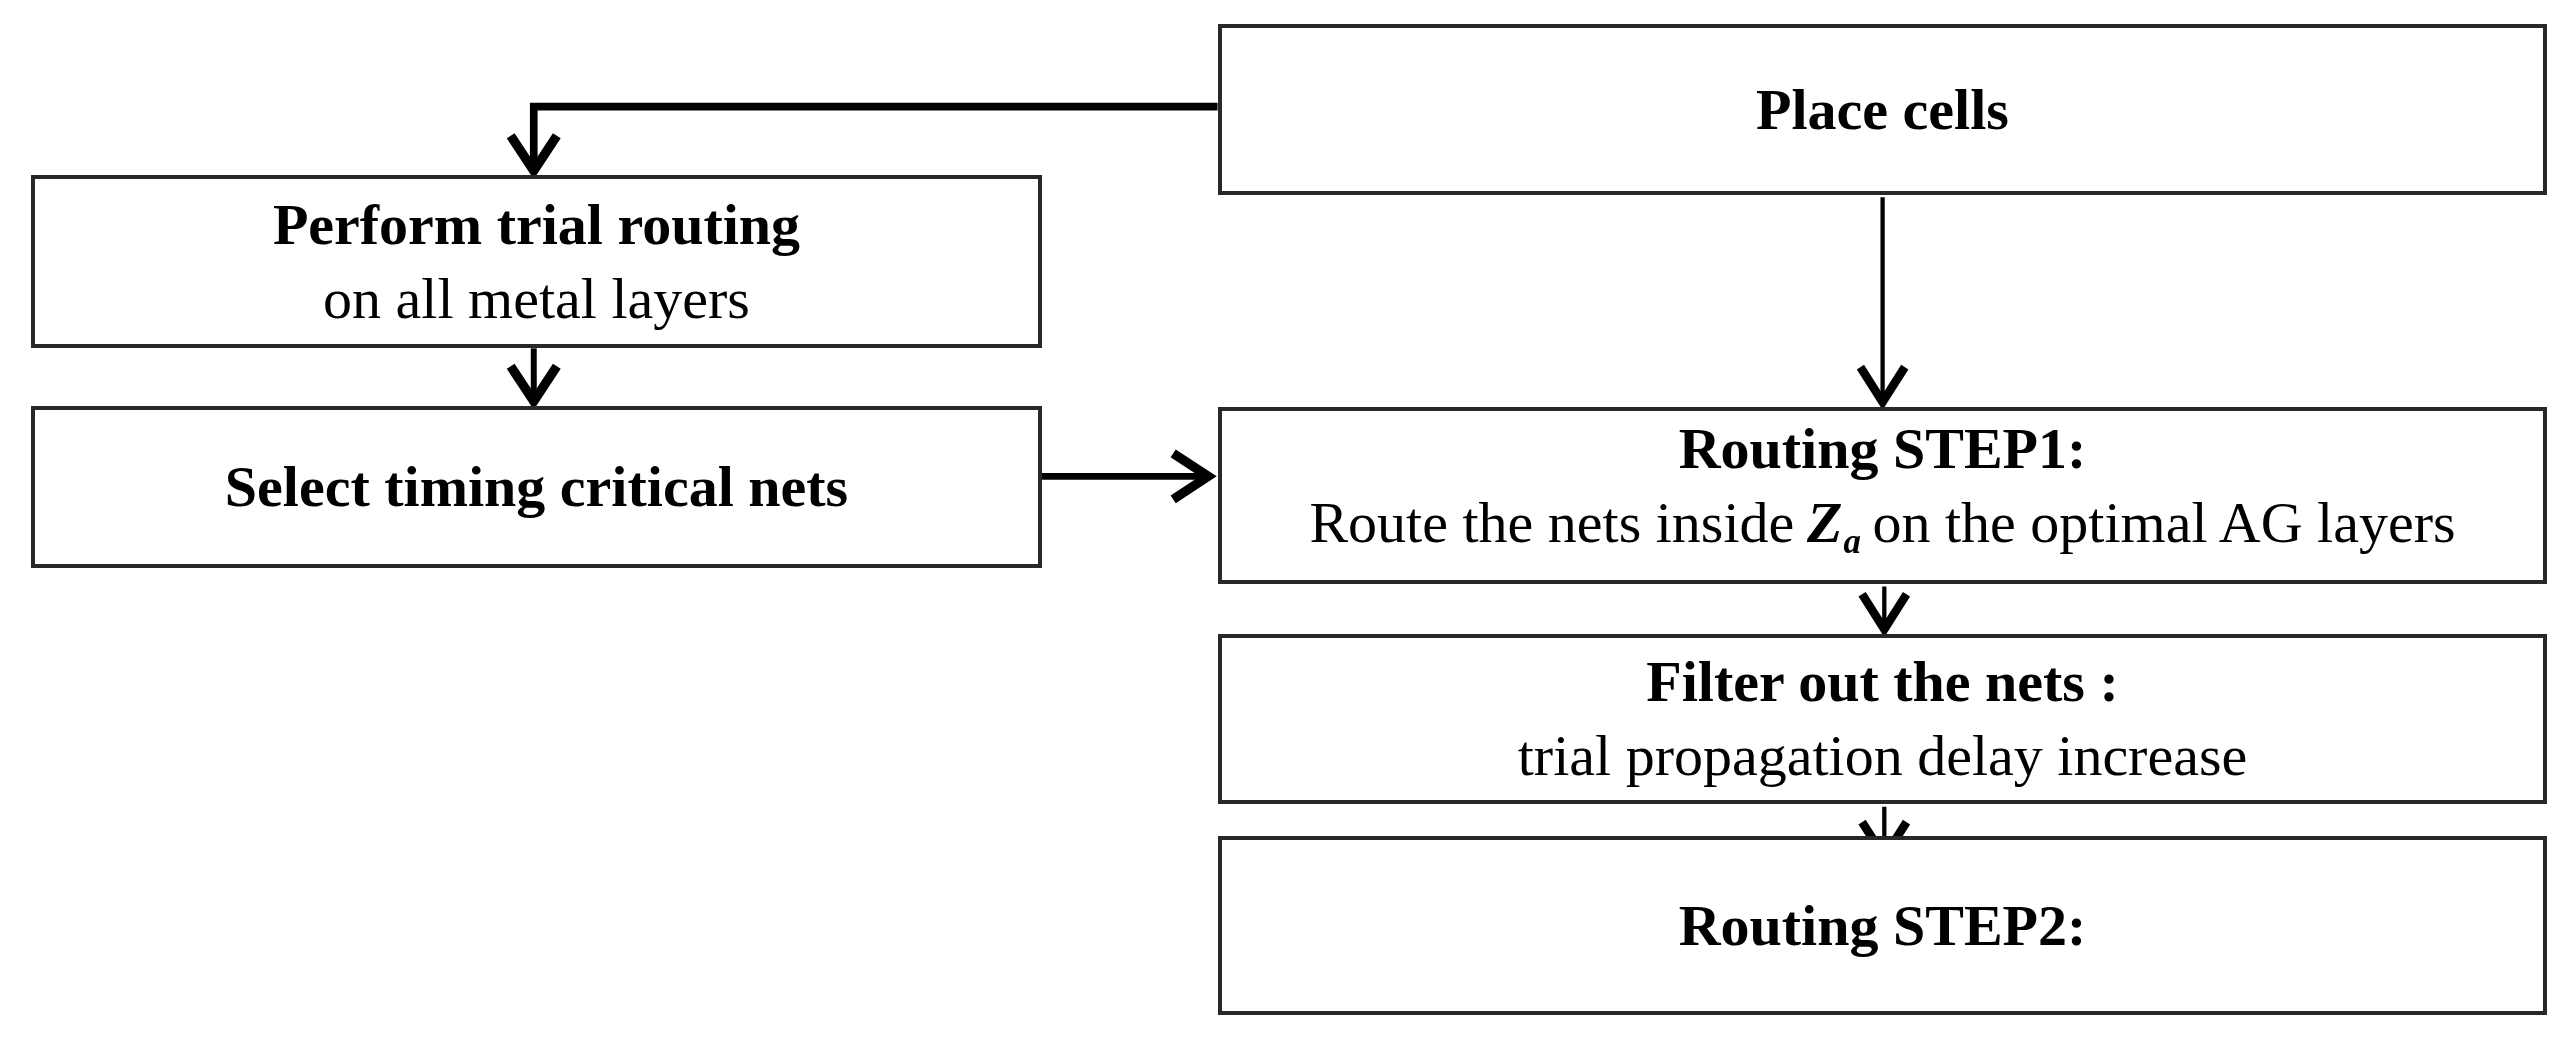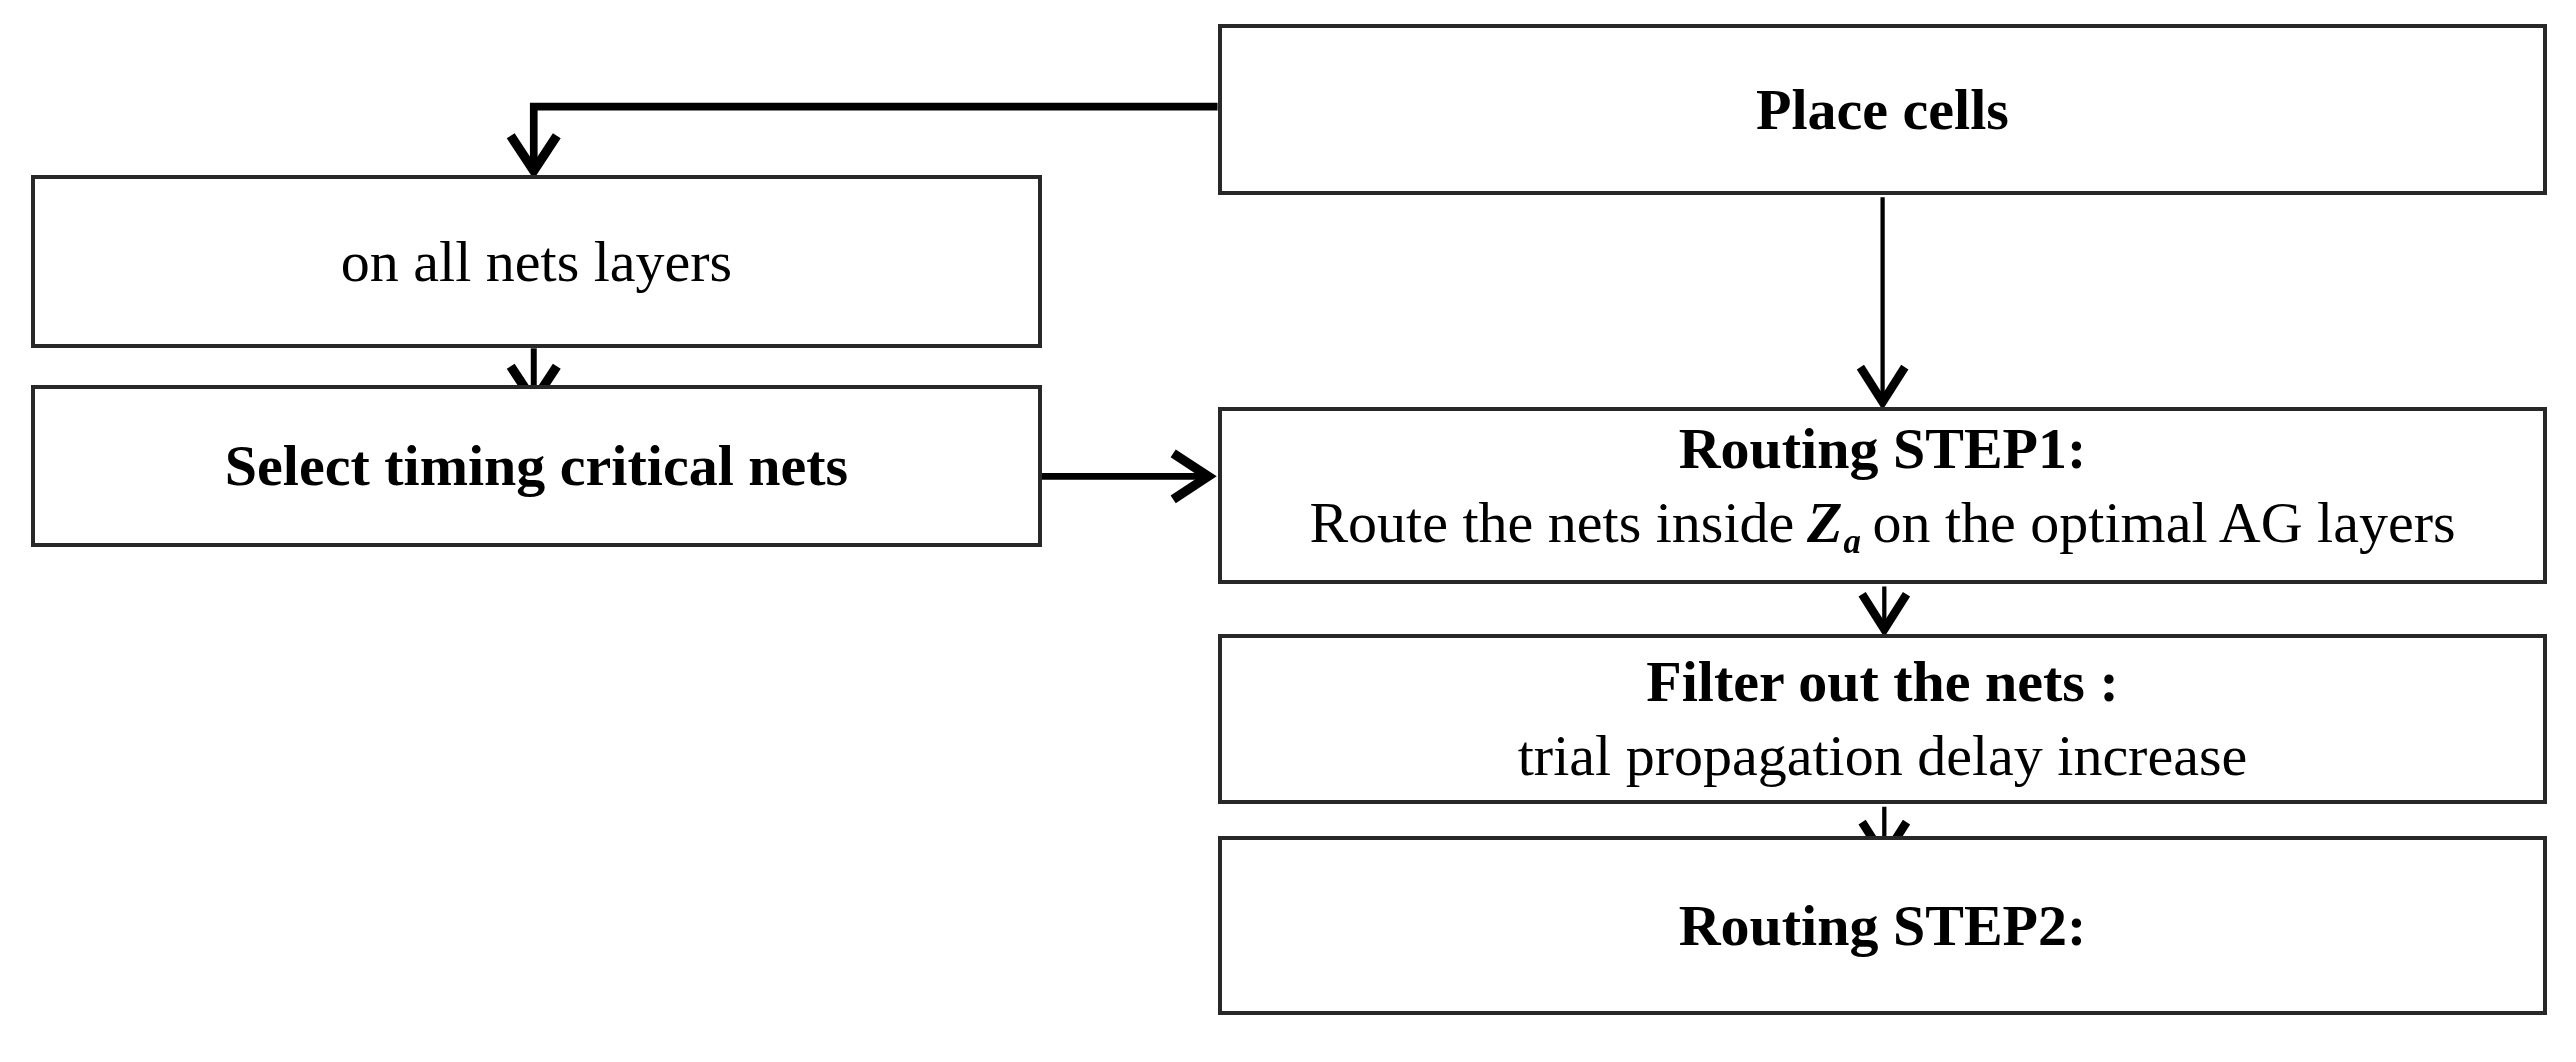--- a/index.html
+++ b/index.html
@@ -33,21 +33,21 @@
     justify-content: center;
     text-align: center;
     font-size: 58px;
     line-height: 74px;
     white-space: nowrap;
   }
   .l1 { font-weight: bold; }
   .l2 { font-weight: normal; }
   #box-place-cells { left: 1218px; top: 24px;  width: 1329px; height: 171px; }
   #box-trial       { left: 31px;   top: 175px; width: 1011px; height: 173px; }
-  #box-select      { left: 31px;   top: 385px; width: 1011px; height: 162px; }
+  #box-select      { left: 31px;   top: 406px; width: 1011px; height: 162px; }
   #box-step1       { left: 1218px; top: 407px; width: 1329px; height: 177px; align-items: center; }
   #box-filter      { left: 1218px; top: 634px; width: 1329px; height: 170px; }
   #box-step2       { left: 1218px; top: 836px;width: 1329px; height: 179px; }
 
   .sym { font-weight: bold; font-style: italic; margin-left: 0.22em; }
   .sym .zsub {
     font-size: 0.6em;
     font-style: italic;
     font-weight: bold;
     vertical-align: -0.32em;
@@ -92,21 +92,22 @@
       <path class="arrow-line" stroke-width="5" d="M 2207 945 L 2207 1000"></path>
       <path class="chev" stroke-width="10" d="M 2181 963 L 2207 1004 L 2233 963"></path>
     </g>
   </svg>
 
   <div class="box" id="box-place-cells">
     <div class="l1">Place cells</div>
   </div>
 
   <div class="box" id="box-trial">
-    <div class="l2">on all nets layers</div>
+    <div class="l1">Perform trial routing</div>
+    <div class="l2">on all metal layers</div>
   </div>
 
   <div class="box" id="box-select">
     <div class="l1">Select timing critical nets</div>
   </div>
 
   <div class="box" id="box-step1">
     <div class="l1">Routing STEP1:</div>
     <div class="l2"><span>Route the nets inside</span><span class="sym"><span>Z</span><span class="zsub">a</span></span><span class="suffix">on the optimal AG layers</span></div>
   </div>

